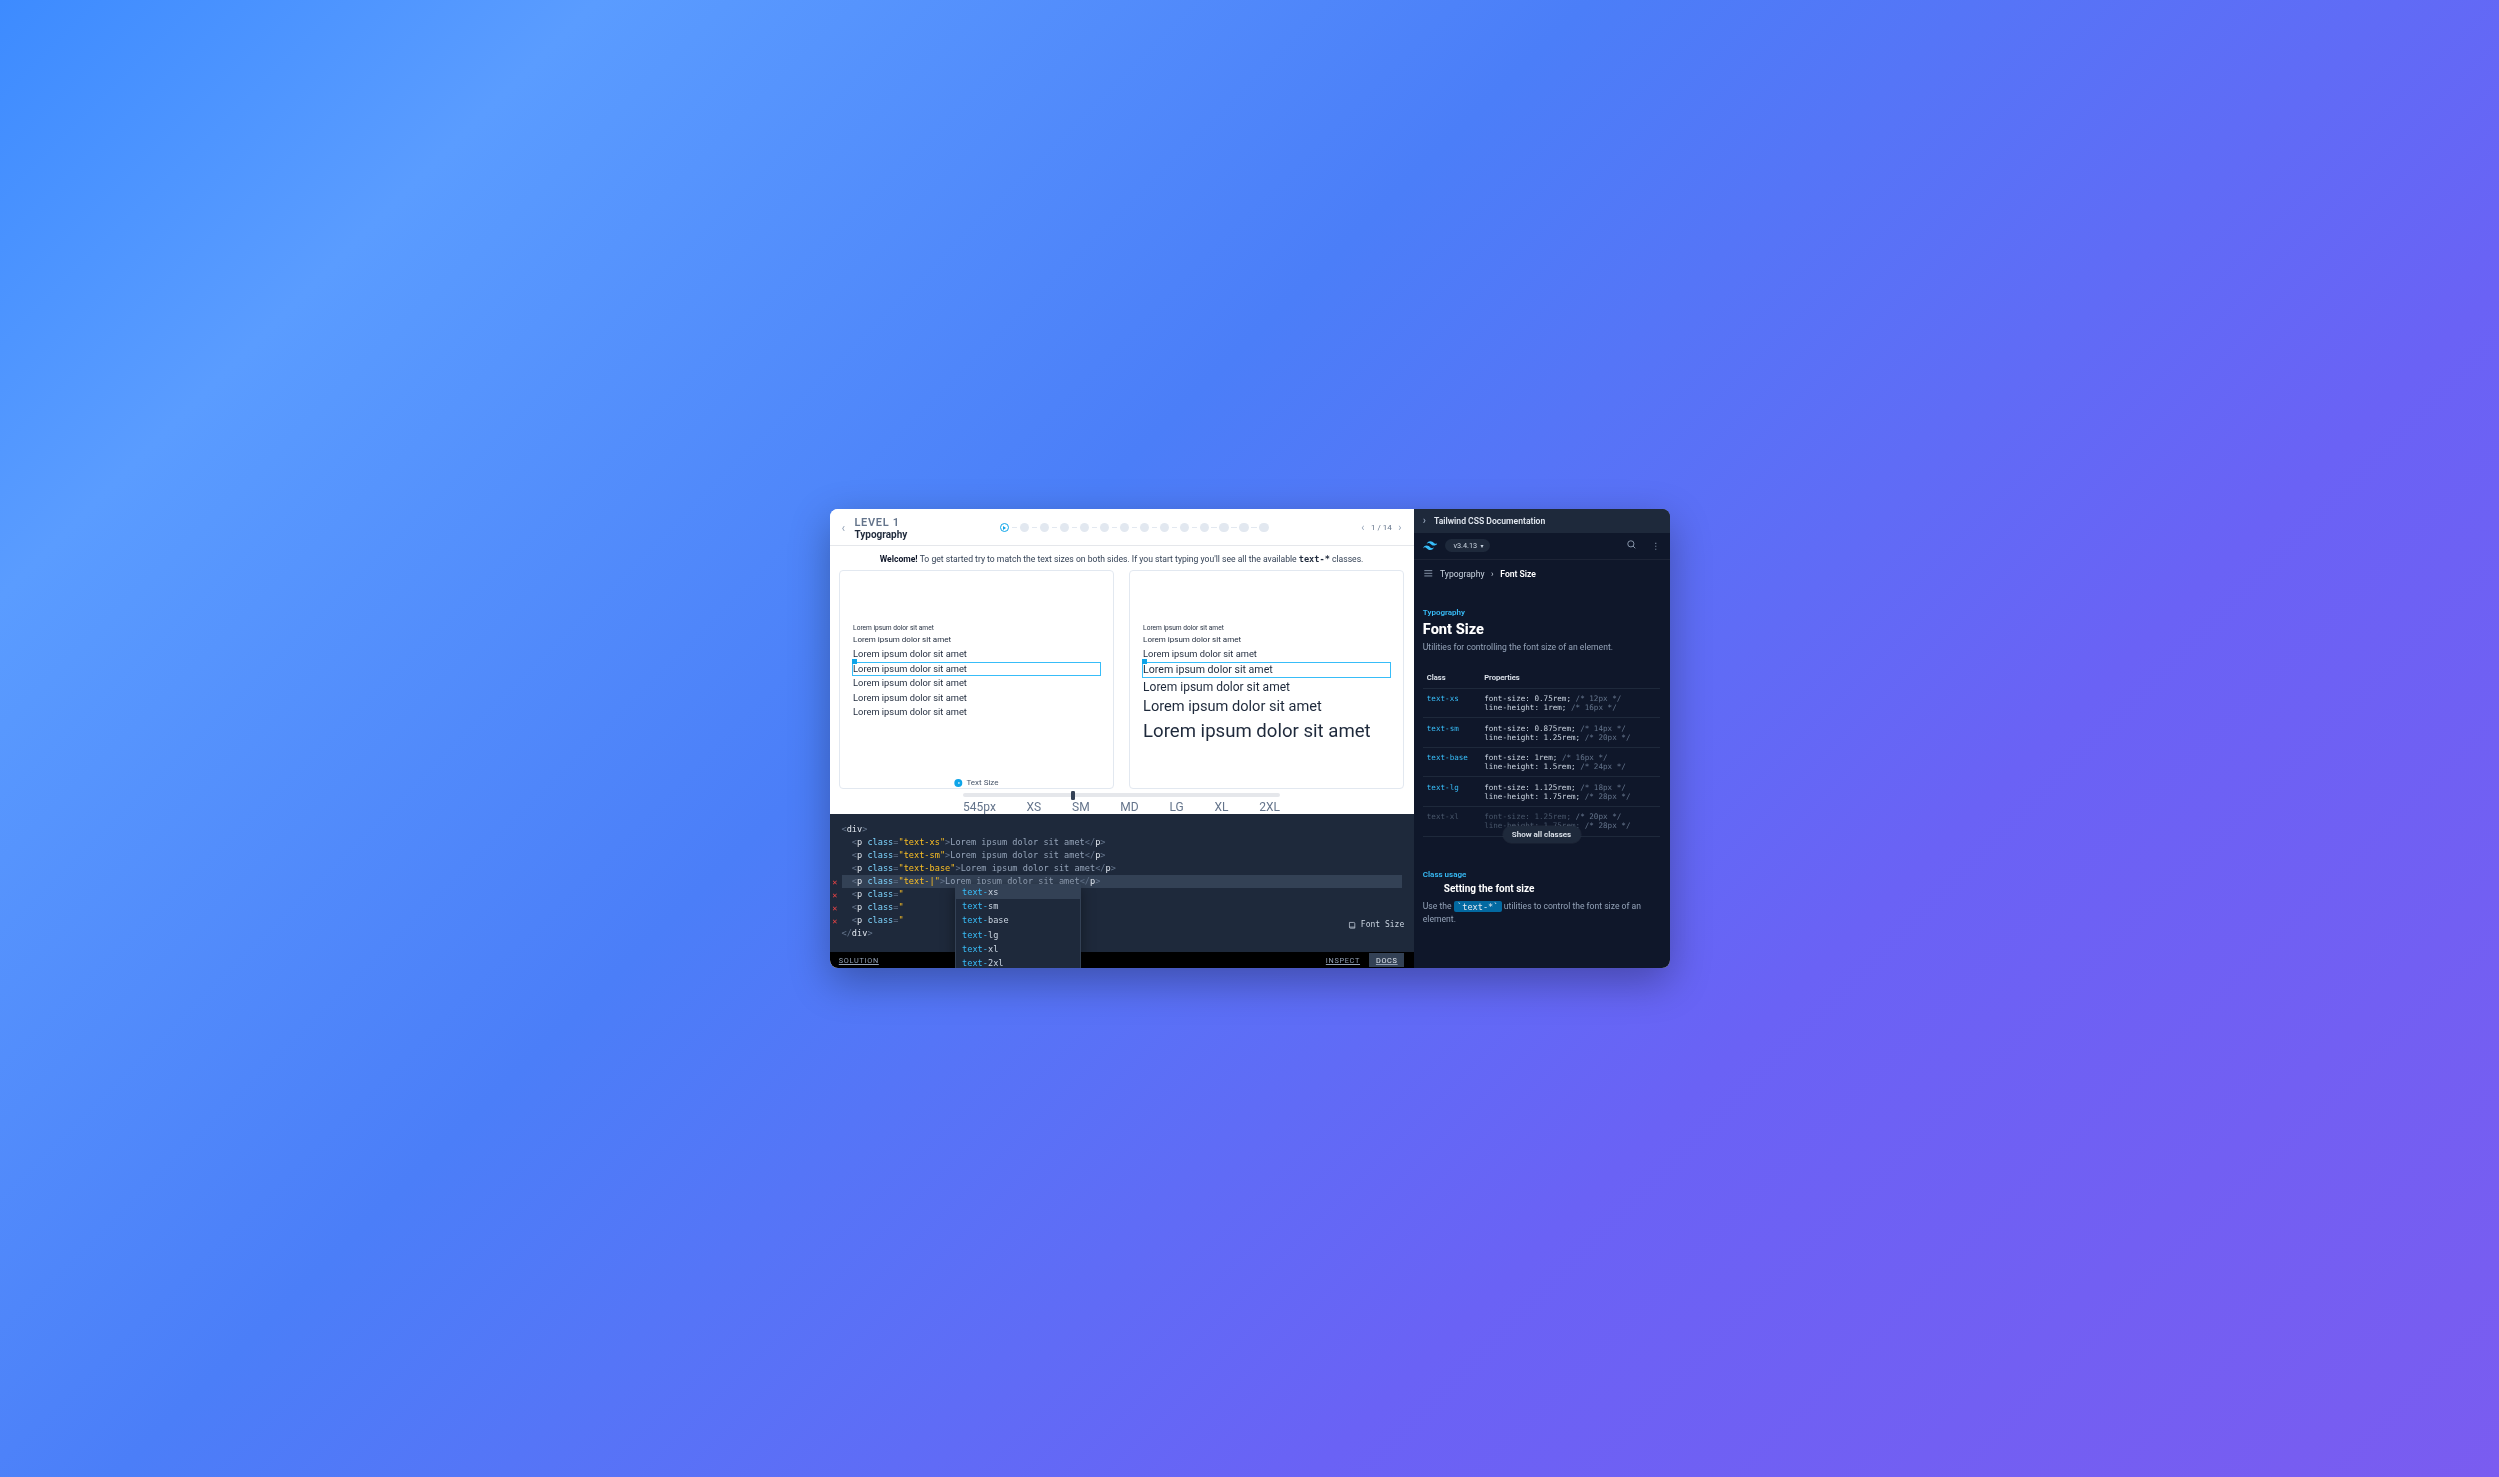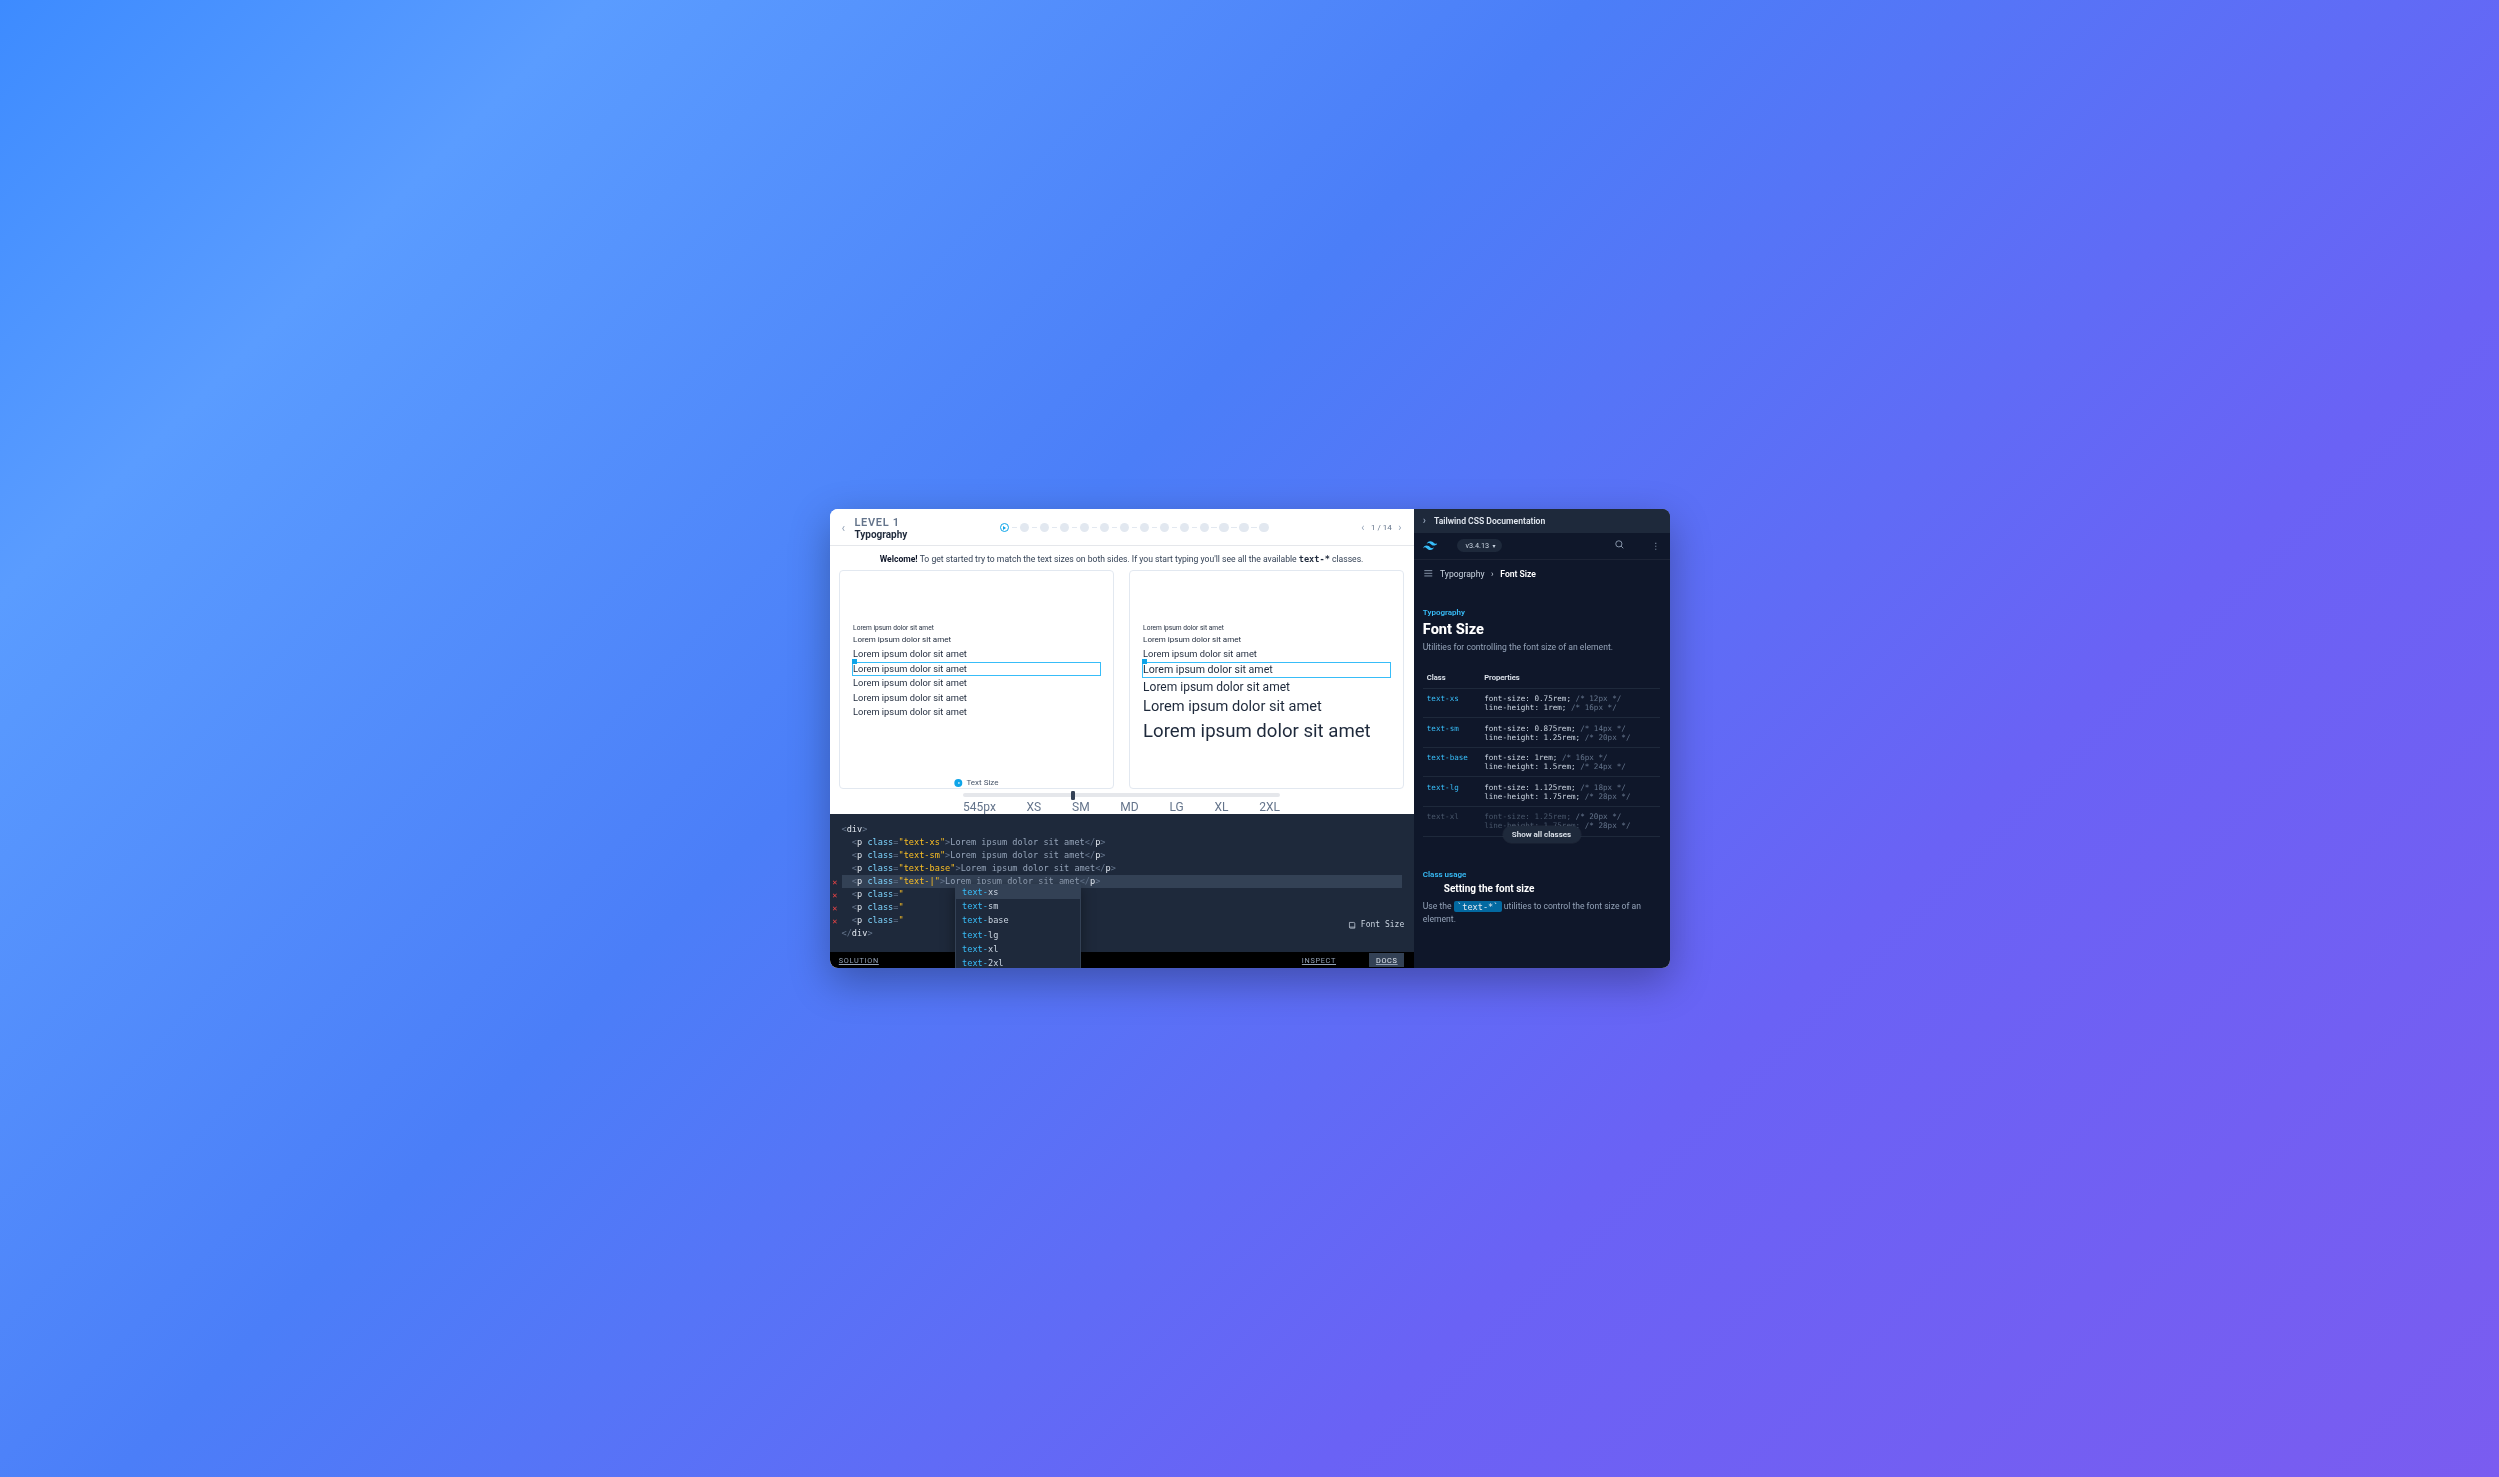--- a/index.html
+++ b/index.html
@@ -114,33 +114,33 @@
   .code-badge{
     position:absolute; right:9.3px; bottom:21px; display:flex; align-items:center; gap:4px;
     color:#cbd5e1; font-size:8px;
   }
   .code-badge svg{width:8.6px;height:8.6px;}
   .bottombar{
     background:#000000; display:flex; color:#94a3b8; font-size:7.3px; letter-spacing:0.7px;
     padding:0 9.3px; height:16px; align-items:center; justify-content:space-between;text-decoration:underline;
   }
   .bottombar .tabs{display:flex; gap:2.7px;}
-  .bottombar .tabs span{padding:2.7px 6.6px; cursor:pointer;margin-left:24px;}
+  .bottombar .tabs span{padding:2.7px 6.6px; cursor:pointer;}
   .bottombar .tabs span.active{ background:#334155; color:#e2e8f0;}
   
   .right {
     width:256px; background:#0f172a; color:#cbd5e1; display:flex; flex-direction:column; font-size:8.6px;
     min-width:0;
   }
   .docs-header{
     background:#1e293b; padding:5.3px 9.3px; display:flex; align-items:center; gap:8px; color:#e2e8f0; font-weight:600;
   }
   .docs-header .ch{color:#94a3b8; font-size:10.6px;cursor:pointer;}
   .docs-subbar{
-    display:flex; align-items:center; padding:6.6px 9.3px; gap:20px; border-bottom:0.7px solid rgba(255,255,255,0.06);
+    display:flex; align-items:center; padding:6.6px 9.3px; gap:8px; border-bottom:0.7px solid rgba(255,255,255,0.06);
   }
   .tw-logo{ width:14.6px; height:9.3px; }
   .tw-logo svg{display:block;}
   .ver-pill{
     background:#1e293b; border-radius:9.3px; padding:2px 6.6px 2px 8px; font-size:7.3px; color:#cbd5e1; display:flex; gap:3.3px; align-items:center;
   }
   .docs-subbar .spacer{flex:1;}
   .ic{ color:#94a3b8; cursor:pointer;}
   .crumbs{
     display:flex; align-items:center; gap:6.6px; padding:8px 9.3px; font-size:8.6px;

